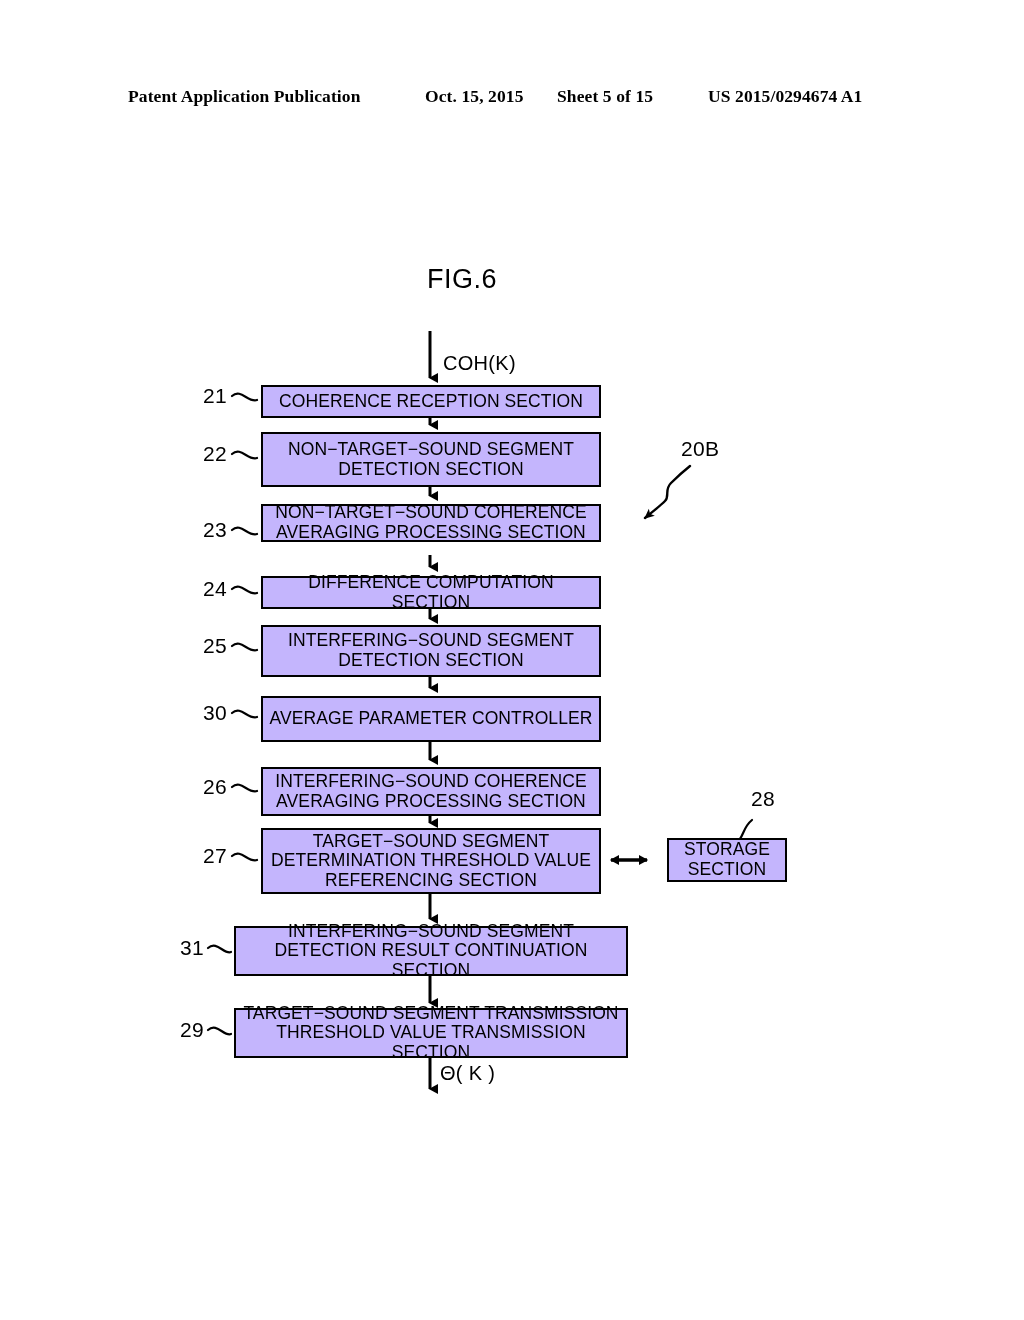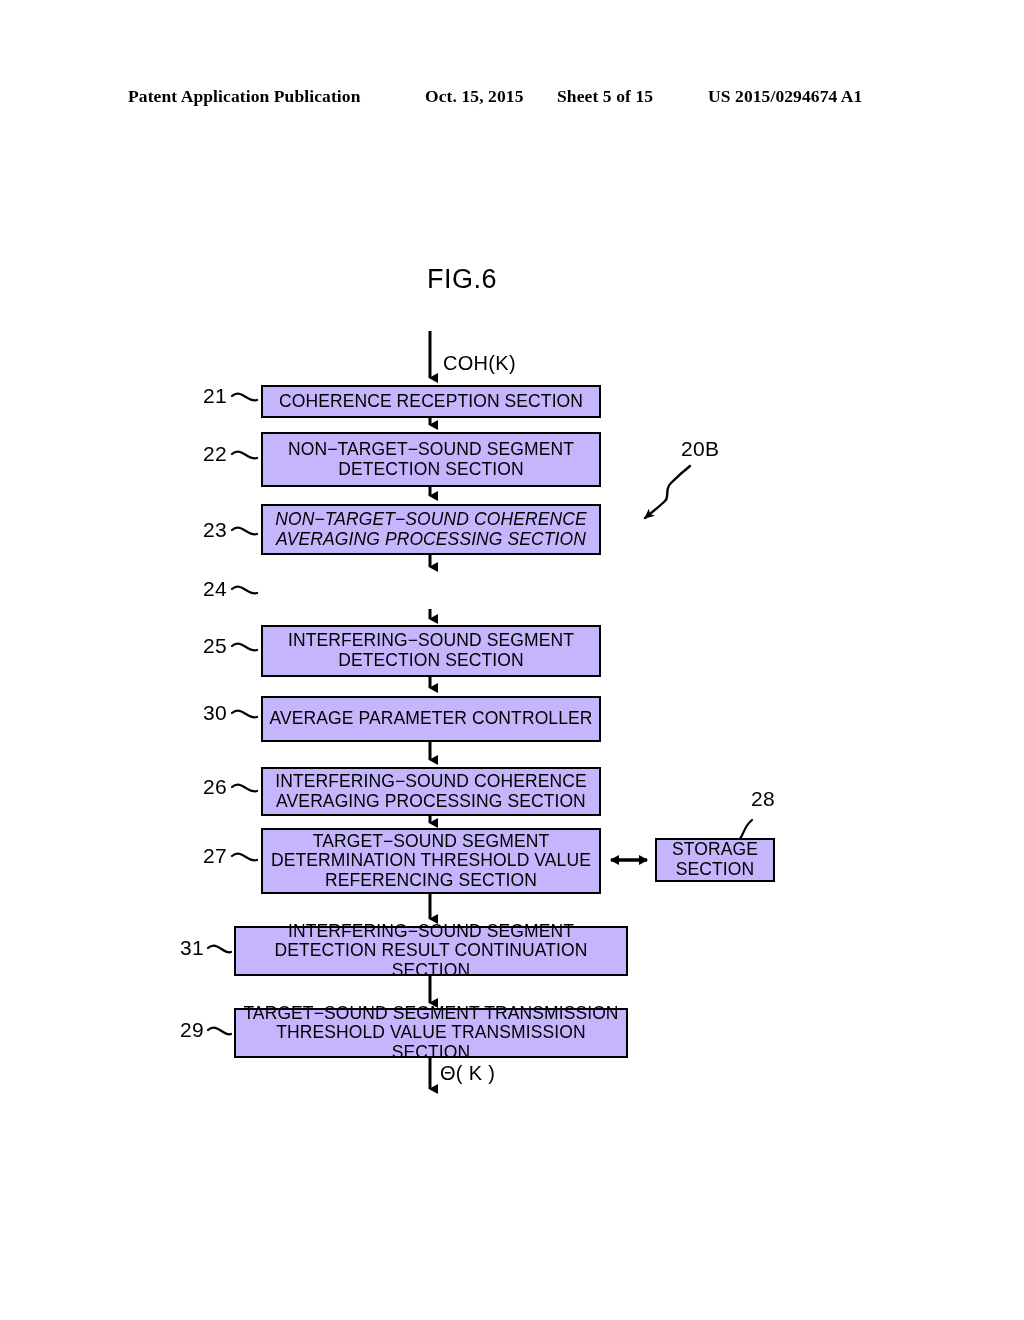--- a/index.html
+++ b/index.html
@@ -70,21 +70,21 @@
     display: flex;
     align-items: center;
     justify-content: center;
     text-align: center;
     font-size: 17.5px;
     line-height: 1.12;
     letter-spacing: 0.1px;
     white-space: pre-line;
     padding: 0 4px;
   }
-  .block.thin { border-width: 2px; }
+  .block.thin { border-width: 2px; margin-left: 12px; }
 
   
   .refnum {
     position: absolute;
     font-size: 21px;
     letter-spacing: 0.2px;
     white-space: nowrap;
   }
 
   
@@ -198,25 +198,28 @@
 
   <div class="block" style="left:261px; top:385px; width:340px; height:33px;">
     <span>COHERENCE RECEPTION SECTION</span>
   </div>
 
   <div class="block" style="left:261px; top:432px; width:340px; height:55px;">
     <span>NON−TARGET−SOUND SEGMENT
 DETECTION SECTION</span>
   </div>
 
-  <div class="block" style="left:261px; top:504px; width:340px; height:51px;font-style:italic;">
+  <div class="block" style="left:261px; top:504px; width:340px; height:38px;">
     <span>NON−TARGET−SOUND COHERENCE
 AVERAGING PROCESSING  SECTION</span>
   </div>
 
+  <div class="block" style="left:261px; top:576px; width:340px; height:33px;">
+    <span>DIFFERENCE COMPUTATION SECTION</span>
+  </div>
 
   <div class="block" style="left:261px; top:625px; width:340px; height:52px;">
     <span>INTERFERING−SOUND SEGMENT
 DETECTION SECTION</span>
   </div>
 
   <div class="block" style="left:261px; top:696px; width:340px; height:46px;">
     <span>AVERAGE PARAMETER CONTROLLER</span>
   </div>
 

